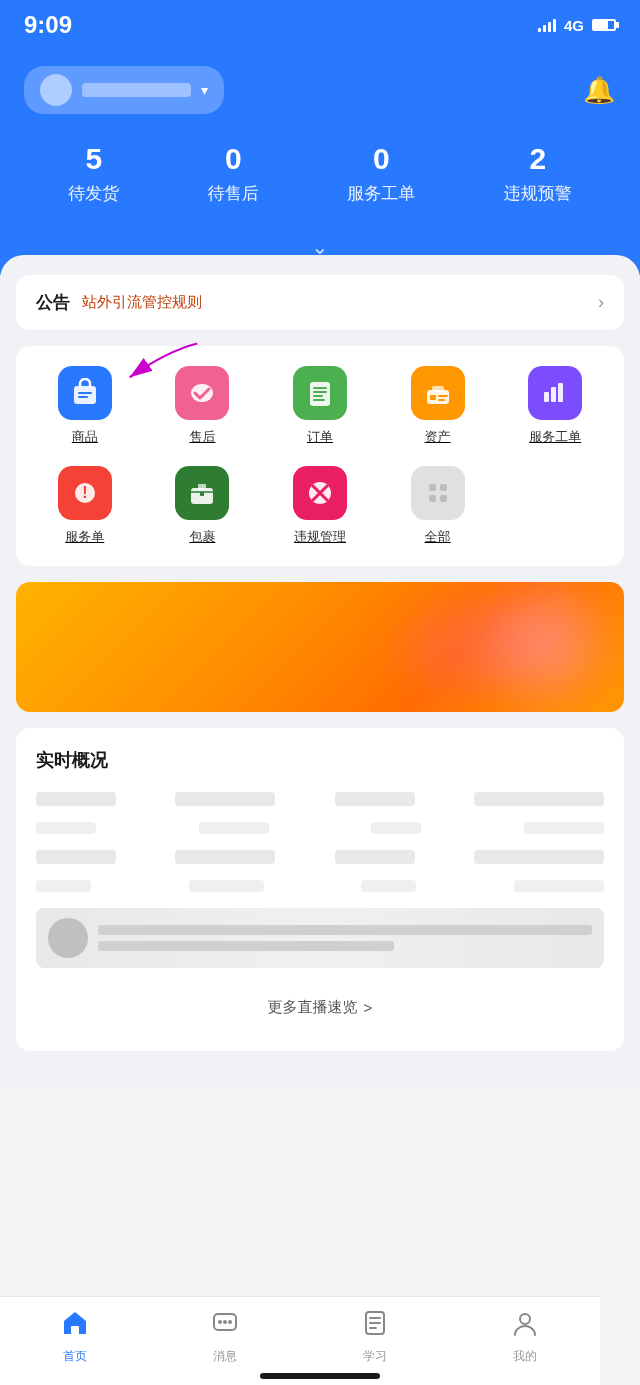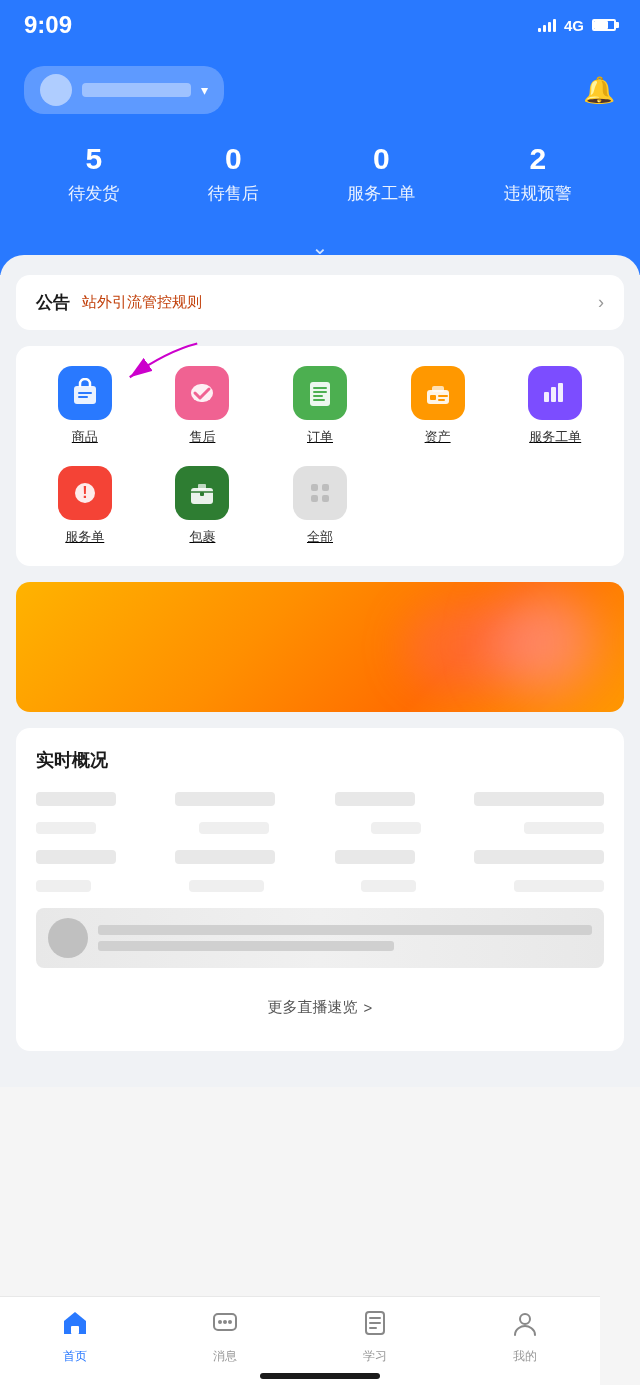--- a/index.html
+++ b/index.html
@@ -534,20 +534,30 @@
                 <rect x="4" y="10" width="22" height="16" rx="3" fill="white" opacity="0.9"></rect>
                 <path d="M4 14 L26 14" stroke="#2e7d32" stroke-width="1.5"></path>
                 <rect x="11" y="6" width="8" height="6" rx="1" fill="white" opacity="0.7"></rect>
                 <rect x="13" y="14" width="4" height="4" rx="1" fill="#2e7d32"></rect>
               </svg>
             </div>
             <span class="menu-label">包裹</span>
           </div>
 
 
+          <div class="menu-item">
+            <div class="menu-icon icon-pink-circle">
+              <svg width="30" height="30" viewBox="0 0 30 30" fill="none">
+                <circle cx="15" cy="15" r="11" fill="white" opacity="0.9"></circle>
+                <line x1="8" y1="8" x2="22" y2="22" stroke="#e91e63" stroke-width="3" stroke-linecap="round"></line>
+                <line x1="8" y1="22" x2="22" y2="8" stroke="#e91e63" stroke-width="3" stroke-linecap="round"></line>
+              </svg>
+            </div>
+            <span class="menu-label">违规管理</span>
+          </div>
 
           <div class="menu-item">
             <div class="menu-icon icon-gray">
               <svg width="30" height="30" viewBox="0 0 30 30" fill="none">
                 <rect x="6" y="6" width="7" height="7" rx="2" fill="#bdbdbd"></rect>
                 <rect x="17" y="6" width="7" height="7" rx="2" fill="#bdbdbd"></rect>
                 <rect x="6" y="17" width="7" height="7" rx="2" fill="#bdbdbd"></rect>
                 <rect x="17" y="17" width="7" height="7" rx="2" fill="#bdbdbd"></rect>
               </svg>
             </div>

